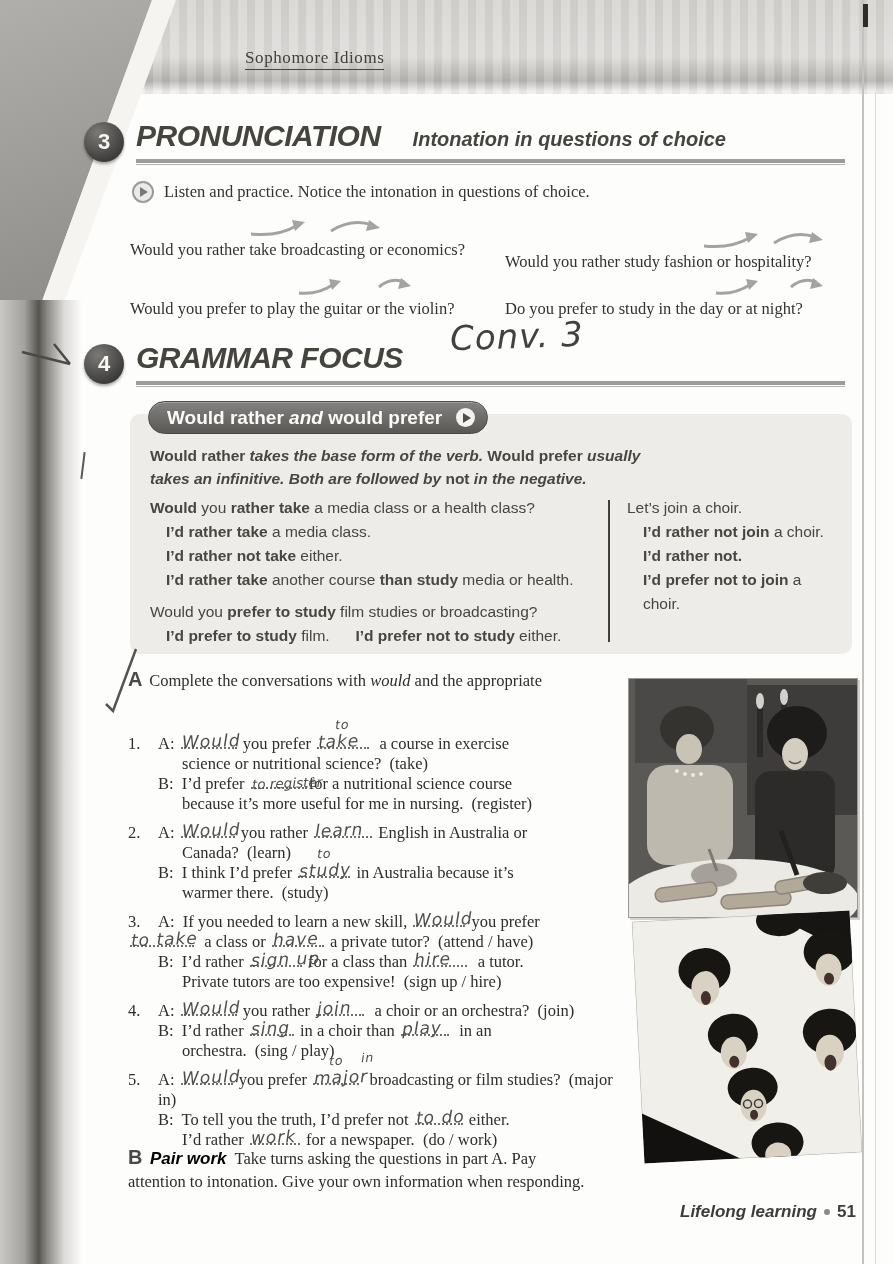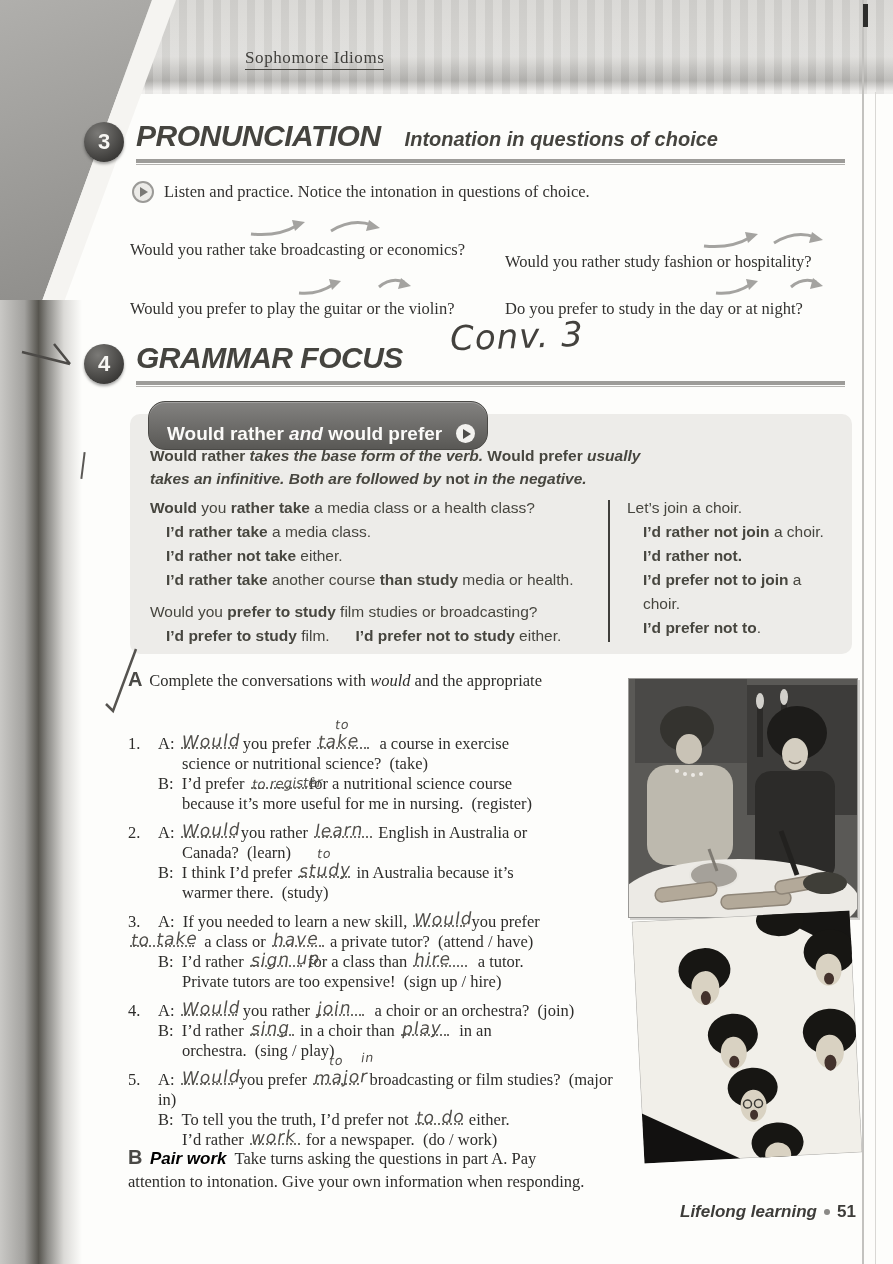--- a/index.html
+++ b/index.html
@@ -30,21 +30,21 @@
   
   .sec{left:84px;width:770px;height:46px;}
   .sec3{top:122px;} .sec4{top:344px;}
   .badge{position:absolute;left:0;top:0;width:40px;height:40px;border-radius:50%;
     background:radial-gradient(circle at 35% 28%,#7b7a77,#3b3a38 75%);
     color:#f7f6f3;font:bold 22px "Liberation Sans",sans-serif;
     display:flex;align-items:center;justify-content:center;box-shadow:0 2px 3px rgba(0,0,0,.35);}
   .sec-title{position:absolute;left:52px;top:-3px;white-space:nowrap;
     font-family:"Liberation Sans",sans-serif;font-style:italic;font-weight:bold;
     font-size:30px;color:#45443f;letter-spacing:-.5px;}
-  .sec-sub{font-size:20px;margin-left:24px;letter-spacing:0;text-align:right;}
+  .sec-sub{font-size:20px;margin-left:32px;letter-spacing:0;text-align:right;}
   .sec-rule{position:absolute;left:52px;top:37px;width:709px;height:7px;
     background:linear-gradient(#9d9c99 0,#9d9c99 4px,transparent 4px,transparent 5px,#b4b3b0 5px,#b4b3b0 6px,transparent 6px);}
 
   
   .listen{left:132px;top:181px;display:flex;align-items:center;gap:10px;font-size:16.5px;color:#333230;}
   .play-icon{width:18px;height:18px;border-radius:50%;border:2px solid #9b9a97;flex:none;
     display:flex;align-items:center;justify-content:center;background:#eceBe8;}
   .play-icon .tri{width:0;height:0;border-left:8px solid #7a7976;border-top:5px solid transparent;border-bottom:5px solid transparent;margin-left:2px;}
 
   
@@ -56,21 +56,21 @@
   .q2 .a-rise{left:196px;} .q2 .a-fall{left:266px;}
   .q3 .a-rise{left:166px;} .q3 .a-fall{left:246px;}
   .q4 .a-rise{left:208px;} .q4 .a-fall{left:283px;}
 
   
   .hand{font-family:"DejaVu Sans",sans-serif;font-style:italic;color:#504e4a;letter-spacing:1px;}
   .conv-note{left:450px;top:316px;font-size:34px;transform:rotate(-2deg);color:#43413d;}
 
   
   .gbox{left:130px;top:414px;width:722px;height:240px;background:#edece9;border-radius:10px;}
-  .pill{position:absolute;left:18px;top:-13px;height:31px;padding:16px 12px 0 18px;border-radius:17px;
+  .pill{position:absolute;left:18px;top:-13px;height:31px;padding:0 12px 0 18px;border-radius:17px;
     background:linear-gradient(#838280,#595855);border:1px solid #4a4946;
     color:#fbfaf8;font-family:"Liberation Sans",sans-serif;font-weight:bold;font-size:19px;
     display:flex;align-items:center;gap:14px;box-shadow:inset 0 1px 0 rgba(255,255,255,.25);}
   .pill .play-circle{width:19px;height:19px;border-radius:50%;background:#f3f2ef;display:flex;align-items:center;justify-content:center;}
   .pill .play-circle .tri{width:0;height:0;border-left:8px solid #4e4d4a;border-top:5px solid transparent;border-bottom:5px solid transparent;margin-left:2px;}
   .gb-text{font-family:"Liberation Sans",sans-serif;font-size:15.5px;color:#47463f;}
   .gb-intro{position:absolute;left:20px;top:30px;line-height:23px;}
   .gb-left{position:absolute;left:20px;top:82px;width:455px;line-height:24px;}
   .gb-right{position:absolute;left:497px;top:82px;width:215px;line-height:24px;}
   .gb-divider{position:absolute;left:478px;top:86px;width:2px;height:142px;background:#3f3e3b;}
@@ -211,21 +211,20 @@
       <div class="line ind"><span class="bold">I’d rather take</span><span> another course </span><span class="bold">than study</span><span> media or health.</span></div>
       <div class="line gap"><span>Would you </span><span class="bold">prefer to study</span><span> film studies or broadcasting?</span></div>
       <div class="line ind"><span class="bold">I’d prefer to study</span><span> film.      </span><span class="bold">I’d prefer not to study</span><span> either.</span></div>
     </div>
   <div class="gb-divider"></div>
   <div class="gb-right gb-text">
       <div class="line"><span>Let’s join a choir.</span></div>
       <div class="line ind"><span class="bold">I’d rather not join</span><span> a choir.</span></div>
       <div class="line ind"><span class="bold">I’d rather not.</span></div>
       <div class="line ind"><span class="bold">I’d prefer not to join</span><span> a choir.</span></div>
-      <div class="line ind"><span class="bold">I’d prefer not to</span><span>.</span></div>
     </div>
 </div>
 
 <svg class="abs check-mark" width="42" height="72">
   <path d="M6 60 L13 67 L36 5" stroke="#565450" stroke-width="2.5" fill="none"></path>
 </svg>
 
 <div class="abs exA-intro">
     <div class="line"><span class="exlabel">A </span><span>Complete the conversations with </span><span class="ital">would</span><span> and the appropriate</span></div>
   </div>

